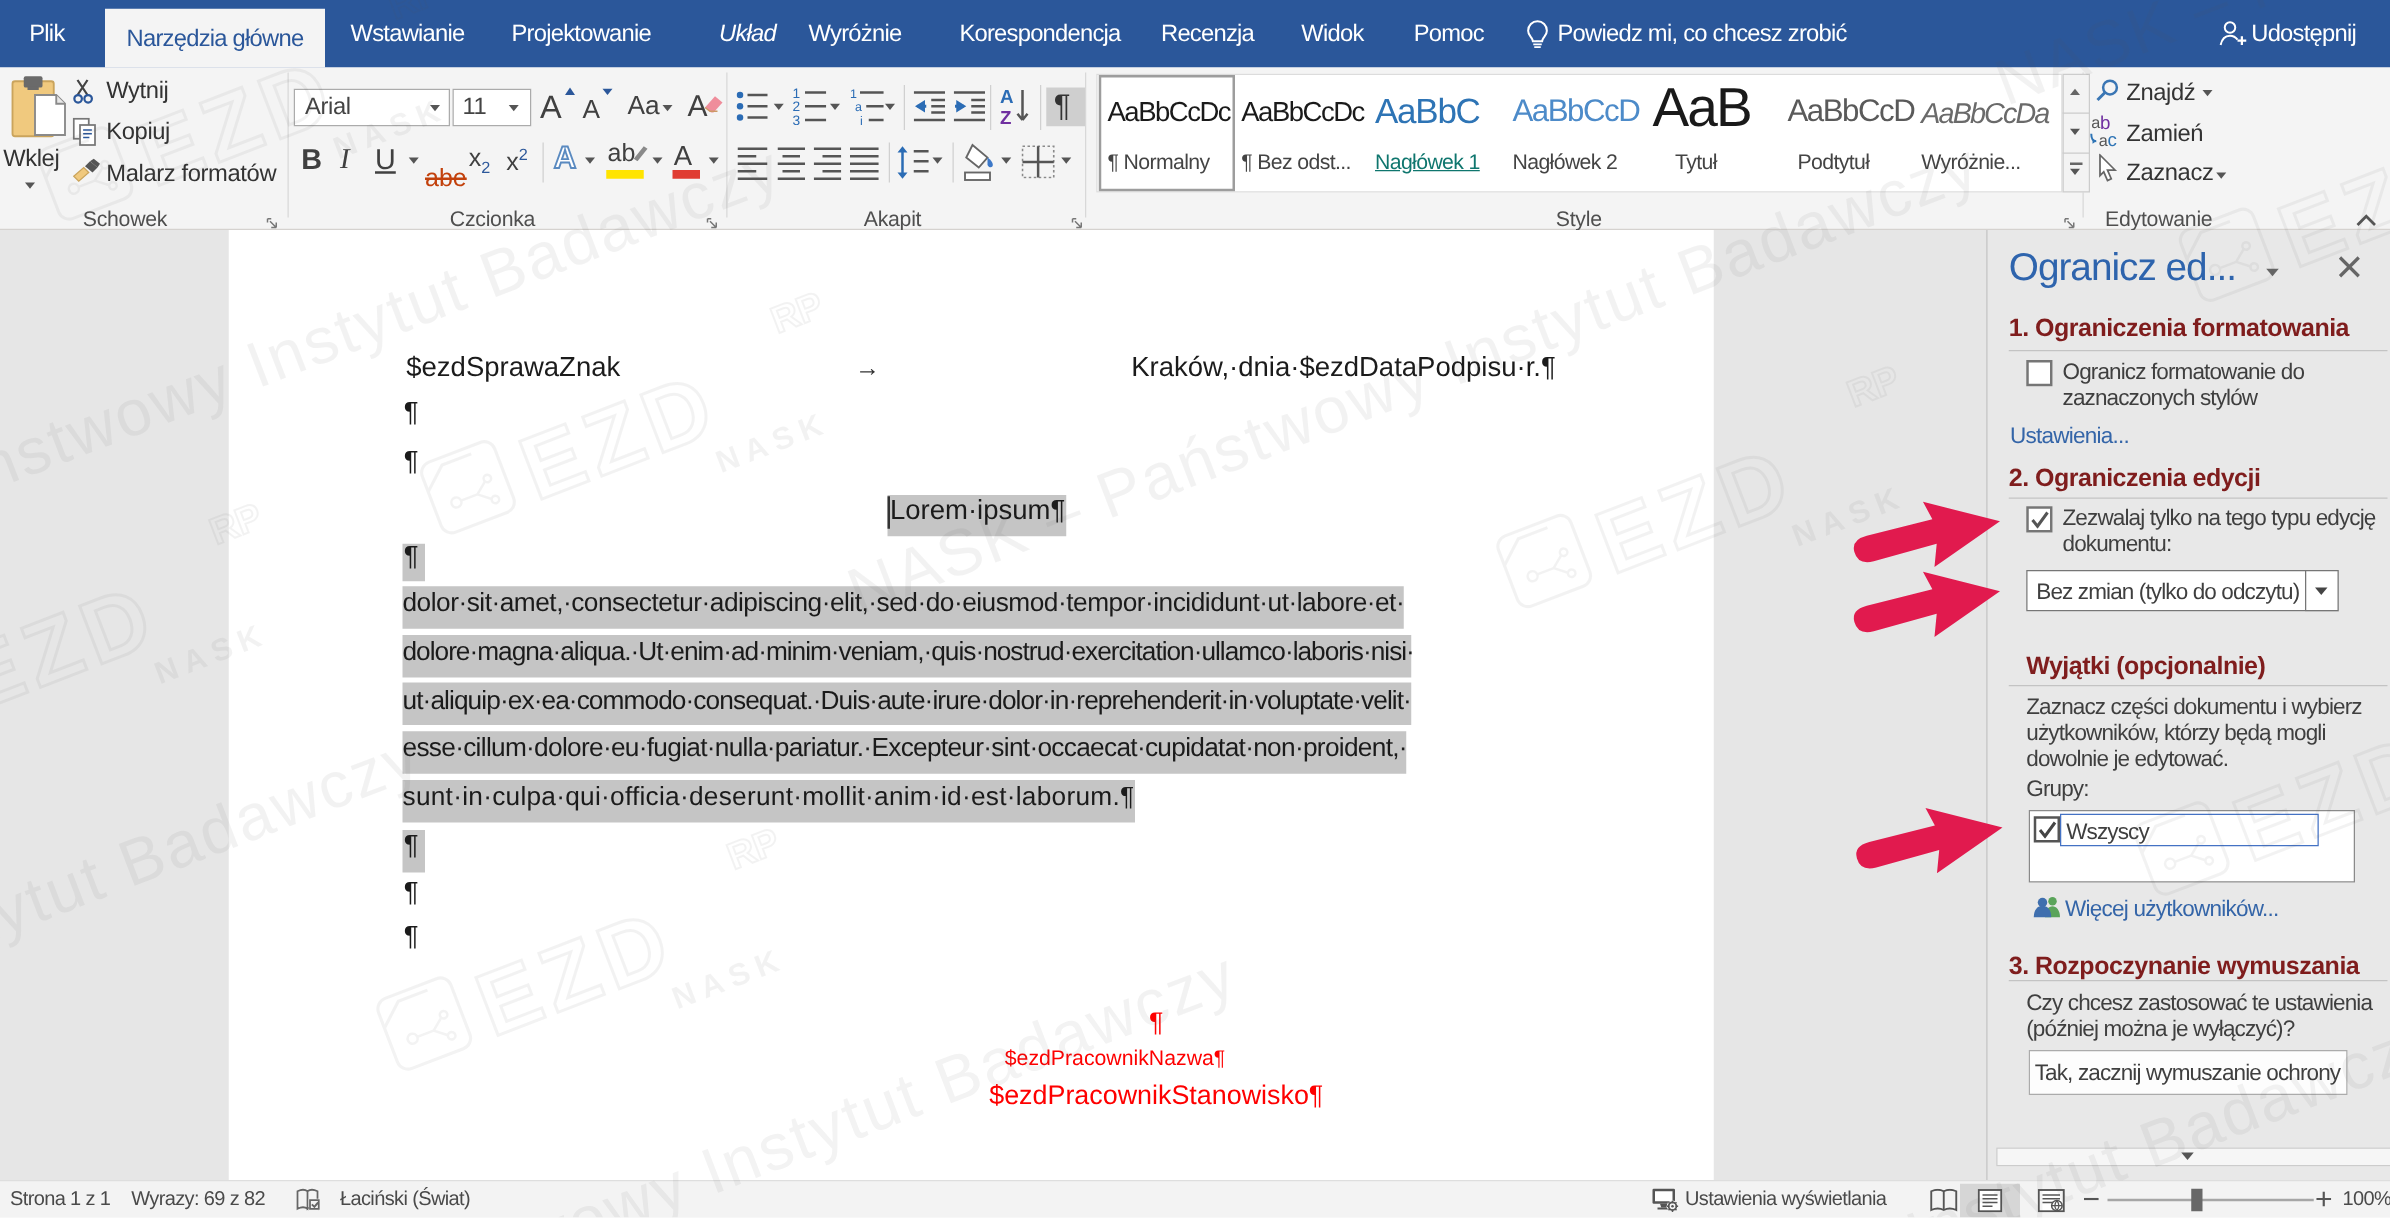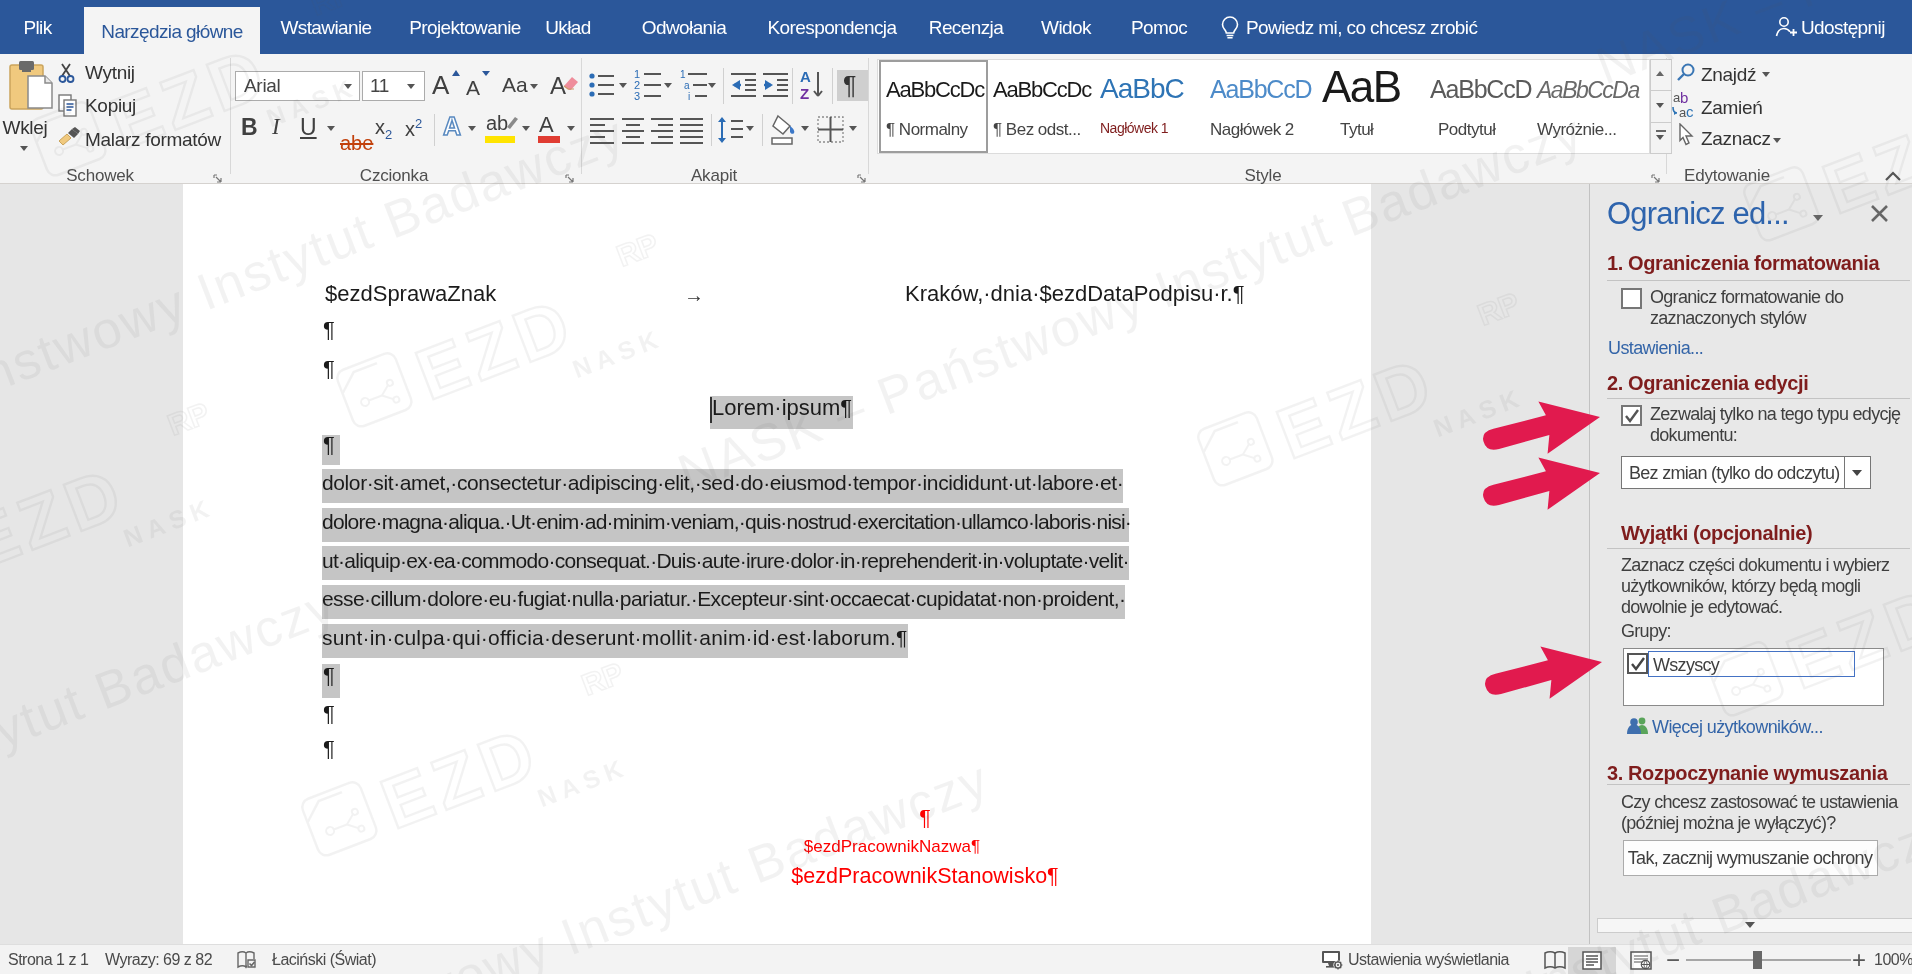--- a/index.html
+++ b/index.html
@@ -34,22 +34,22 @@
   .wm { position:absolute; left:0; top:0; width:1912px; height:974px; pointer-events:none; }
 </style>
 </head>
 <body>
 <div id="stage">
 
   <div id="tabbar">
     <div class="tab" style="left:0px;width:75px;">Plik</div>
     <div class="tab" style="left:246px;width:160px;">Wstawianie</div>
     <div class="tab" style="left:385px;width:160px;">Projektowanie</div>
-    <div class="tab" style="left:488px;width:160px;">Układ</div>
-    <div class="tab" style="left:604px;width:160px;">Odwołania</div>
+    <div class="tab" style="left:518px;width:160px;font-style:italic;">Układ</div>
+    <div class="tab" style="left:604px;width:160px;">Wyróżnie</div>
     <div class="tab" style="left:886px;width:160px;">Recenzja</div>
     <div class="tab" style="left:752px;width:160px;">Korespondencja</div>
     <div class="tab" style="left:1079px;width:160px;">Pomoc</div>
     <div class="tab" style="left:986px;width:160px;">Widok</div>
     <div class="tab" style="left:1246px;width:300px;text-align:left;">Powiedz mi, co chcesz zrobić</div>
     <div class="tab" style="left:1801px;width:110px;text-align:left;">Udostępnij</div>
     <svg class="abs" style="left:1219px;top:16px;" width="22" height="24" viewBox="0 0 22 24">
         <path d="M11 1 a7.5 7.5 0 0 1 7.5 7.5 c0 3-1.7 4.4-2.8 6-.7 1-.9 1.8-1 2.5 h-7.4 c-.1-.7-.3-1.5-1-2.5-1.1-1.6-2.8-3-2.8-6A7.5 7.5 0 0 1 11 1z" fill="none" stroke="#fff" stroke-width="1.6"></path>
         <path d="M7.6 19.5h6.8M8.4 21.7h5.2" stroke="#fff" stroke-width="1.5"></path>
       </svg>
@@ -217,21 +217,21 @@
         <path d="M2 2v3M2 2h3M4 4l5 5M9 9v-4M9 9H5" stroke="#777" stroke-width="1.2" fill="none"></path>
       </svg>
 
     <div class="abs" style="left:877px;top:5px;width:773px;height:95px;background:#fff;border:1px solid #dcdcdc;"></div>
     <div class="abs" style="left:879px;top:6px;width:109px;height:93px;background:#fff;border:2px solid #9d9d9d;"></div>
     <div class="abs" style="left:886px;top:23px;font-size:22px;color:#1a1a1a;letter-spacing:-1.2px;">AaBbCcDc</div>
     <div class="abs" style="left:886px;top:66px;font-size:17px;color:#444;letter-spacing:-0.5px;">¶ Normalny</div>
     <div class="abs" style="left:993px;top:23px;font-size:22px;color:#1a1a1a;letter-spacing:-1.2px;">AaBbCcDc</div>
     <div class="abs" style="left:993px;top:66px;font-size:17px;color:#444;letter-spacing:-0.5px;">¶ Bez odst...</div>
     <div class="abs" style="left:1100px;top:19px;font-size:28px;color:#2e74b5;letter-spacing:-1px;">AaBbC </div>
-    <div class="abs" style="left:1100px;top:66px;font-size:14px;color:#7f1d1d;letter-spacing:-0.5px;">Nagłówek 1</div>
+    <div class="abs" style="left:1100px;top:66px;font-size:17px;color:#0f766e;letter-spacing:-0.5px;text-decoration:underline;">Nagłówek 1</div>
     <div class="abs" style="left:1210px;top:21px;font-size:25px;color:#4d8bc9;letter-spacing:-1.2px;">AaBbCcD</div>
     <div class="abs" style="left:1210px;top:66px;font-size:17px;color:#444;letter-spacing:-0.5px;">Nagłówek 2</div>
     <div class="abs" style="left:1322px;top:8px;font-size:44px;color:#1a1a1a;letter-spacing:-1.5px;">AaB</div>
     <div class="abs" style="left:1340px;top:66px;font-size:17px;color:#444;letter-spacing:-0.5px;">Tytuł</div>
     <div class="abs" style="left:1430px;top:21px;font-size:25px;color:#5a5a5a;letter-spacing:-1.2px;">AaBbCcD</div>
     <div class="abs" style="left:1438px;top:66px;font-size:17px;color:#444;letter-spacing:-0.5px;">Podtytuł</div>
     <div class="abs" style="left:1537px;top:23px;font-size:23px;font-style:italic;color:#6a6a6a;letter-spacing:-1.5px;">AaBbCcDa</div>
     <div class="abs" style="left:1537px;top:66px;font-size:17px;color:#444;letter-spacing:-0.5px;">Wyróżnie...</div>
     <div class="abs" style="left:1650px;top:5px;width:22px;height:95px;background:#f3f3f3;border:1px solid #ccc;"></div>
     <div class="abs" style="left:1650px;top:36px;width:22px;height:1px;background:#ccc;"></div>

